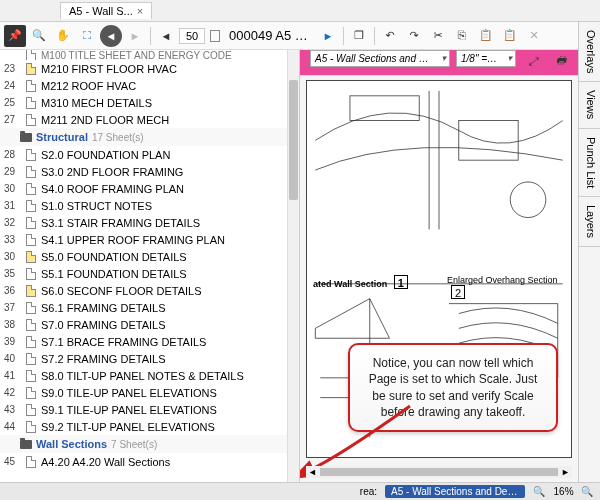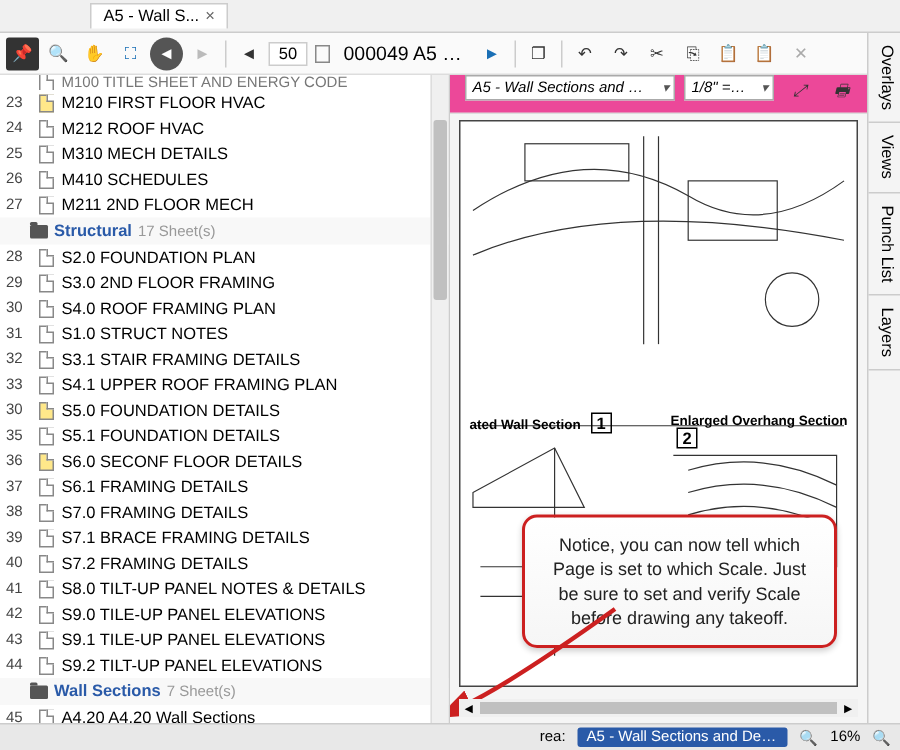--- a/index.html
+++ b/index.html
@@ -101,25 +101,20 @@
           <span class="num">24</span>
           <span class="pg-icon"></span>
           <span>M212 ROOF HVAC</span>
         </div>
         <div class="row">
           <span class="num">25</span>
           <span class="pg-icon"></span>
           <span>M310 MECH DETAILS</span>
         </div>
         <div class="row">
-          <span class="num">26</span>
-          <span class="pg-icon"></span>
-          <span>M410 SCHEDULES</span>
-        </div>
-        <div class="row">
           <span class="num">27</span>
           <span class="pg-icon"></span>
           <span>M211 2ND FLOOR MECH</span>
         </div>
         <div class="cat">
           <span class="folder"></span>
           <span>Structural</span>
           <span class="meta">17 Sheet(s)</span>
         </div>
         <div class="row">
@@ -242,21 +237,21 @@
         <path d="M150 250 Q 200 235 250 260"></path>
         <path d="M150 265 Q 200 250 250 275"></path>
         <line x1="10" y1="300" x2="110" y2="300"></line>
         <line x1="10" y1="320" x2="110" y2="320"></line>
         <line x1="60" y1="220" x2="60" y2="360"></line>
       </svg>
       <div style="position:absolute;left:6px;top:194px;font-size:9px;font-weight:bold;">
         <span>ated Wall Section</span>
         <span style="display:inline-block;border:1px solid #000;width:14px;height:14px;text-align:center;line-height:14px;font-size:11px;margin-left:4px;">1</span>
       </div>
-      <div style="position:absolute;left:140px;top:194px;font-size:9px;font-weight:bold;">
+      <div style="position:absolute;left:140px;top:194px;font-size:9px;font-weight:normal;">
         <span>Enlarged Overhang Section</span>
         <span style="display:inline-block;border:1px solid #000;width:14px;height:14px;text-align:center;line-height:14px;font-size:11px;margin-left:4px;">2</span>
       </div>
     </div>
 
     <div class="callout">Notice, you can now tell which Page is set to which Scale. Just be sure to set and verify Scale before drawing any takeoff.</div>
     <svg class="callout-arrow" style="left:0;top:0;width:100%;height:100%;">
       <defs>
           <marker id="ah" markerWidth="10" markerHeight="10" refX="2" refY="3" orient="auto">
             <path d="M0,0 L0,6 L8,3 z" fill="#cc2020"></path>

